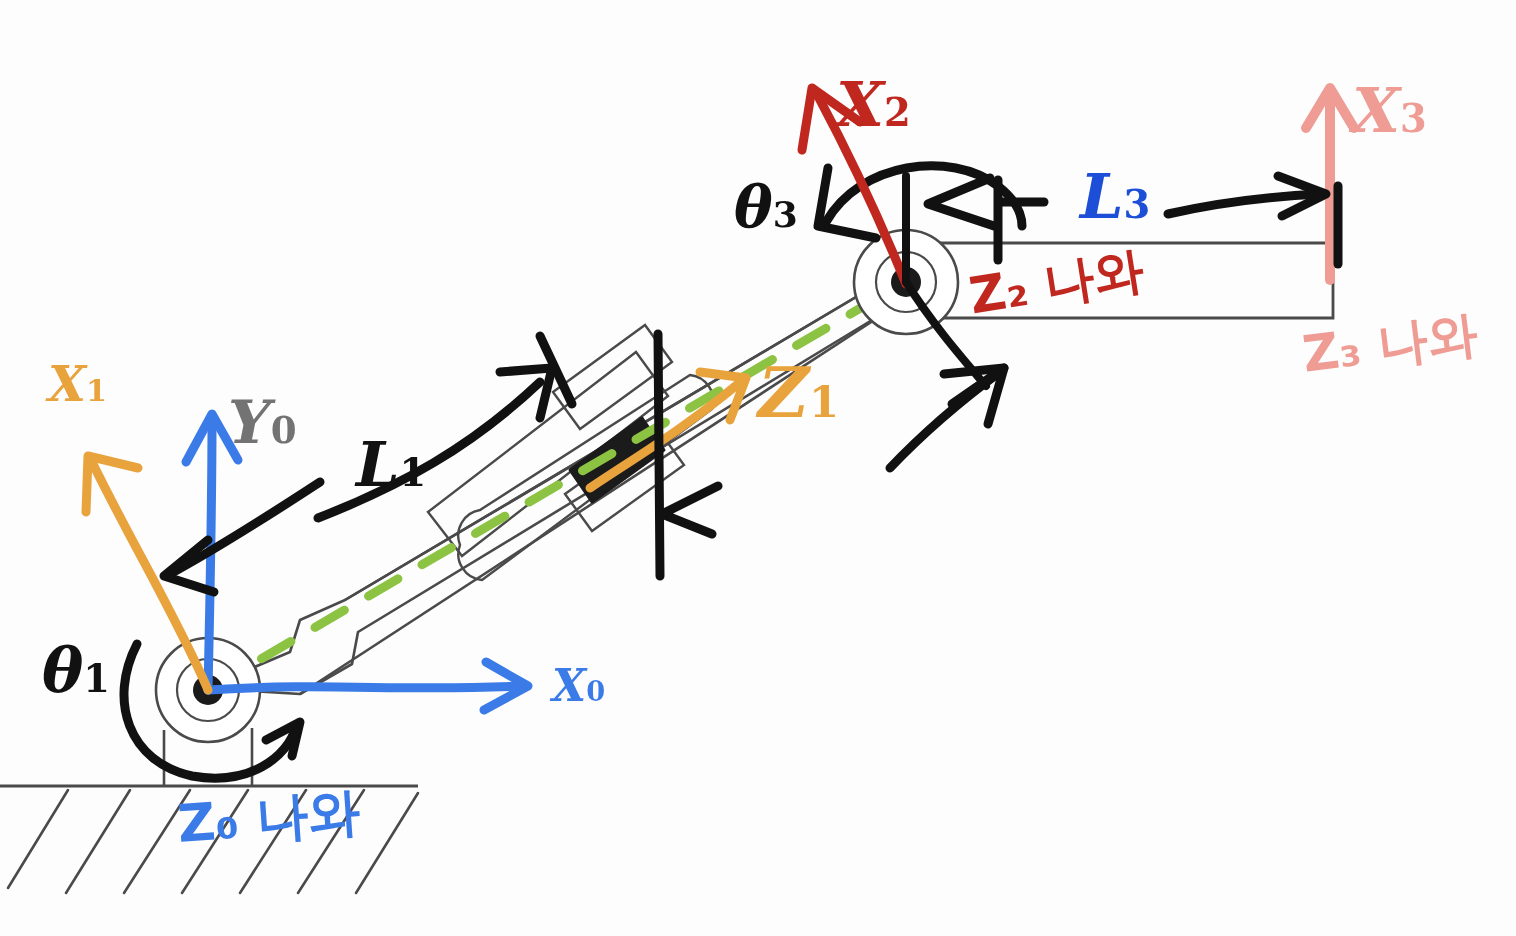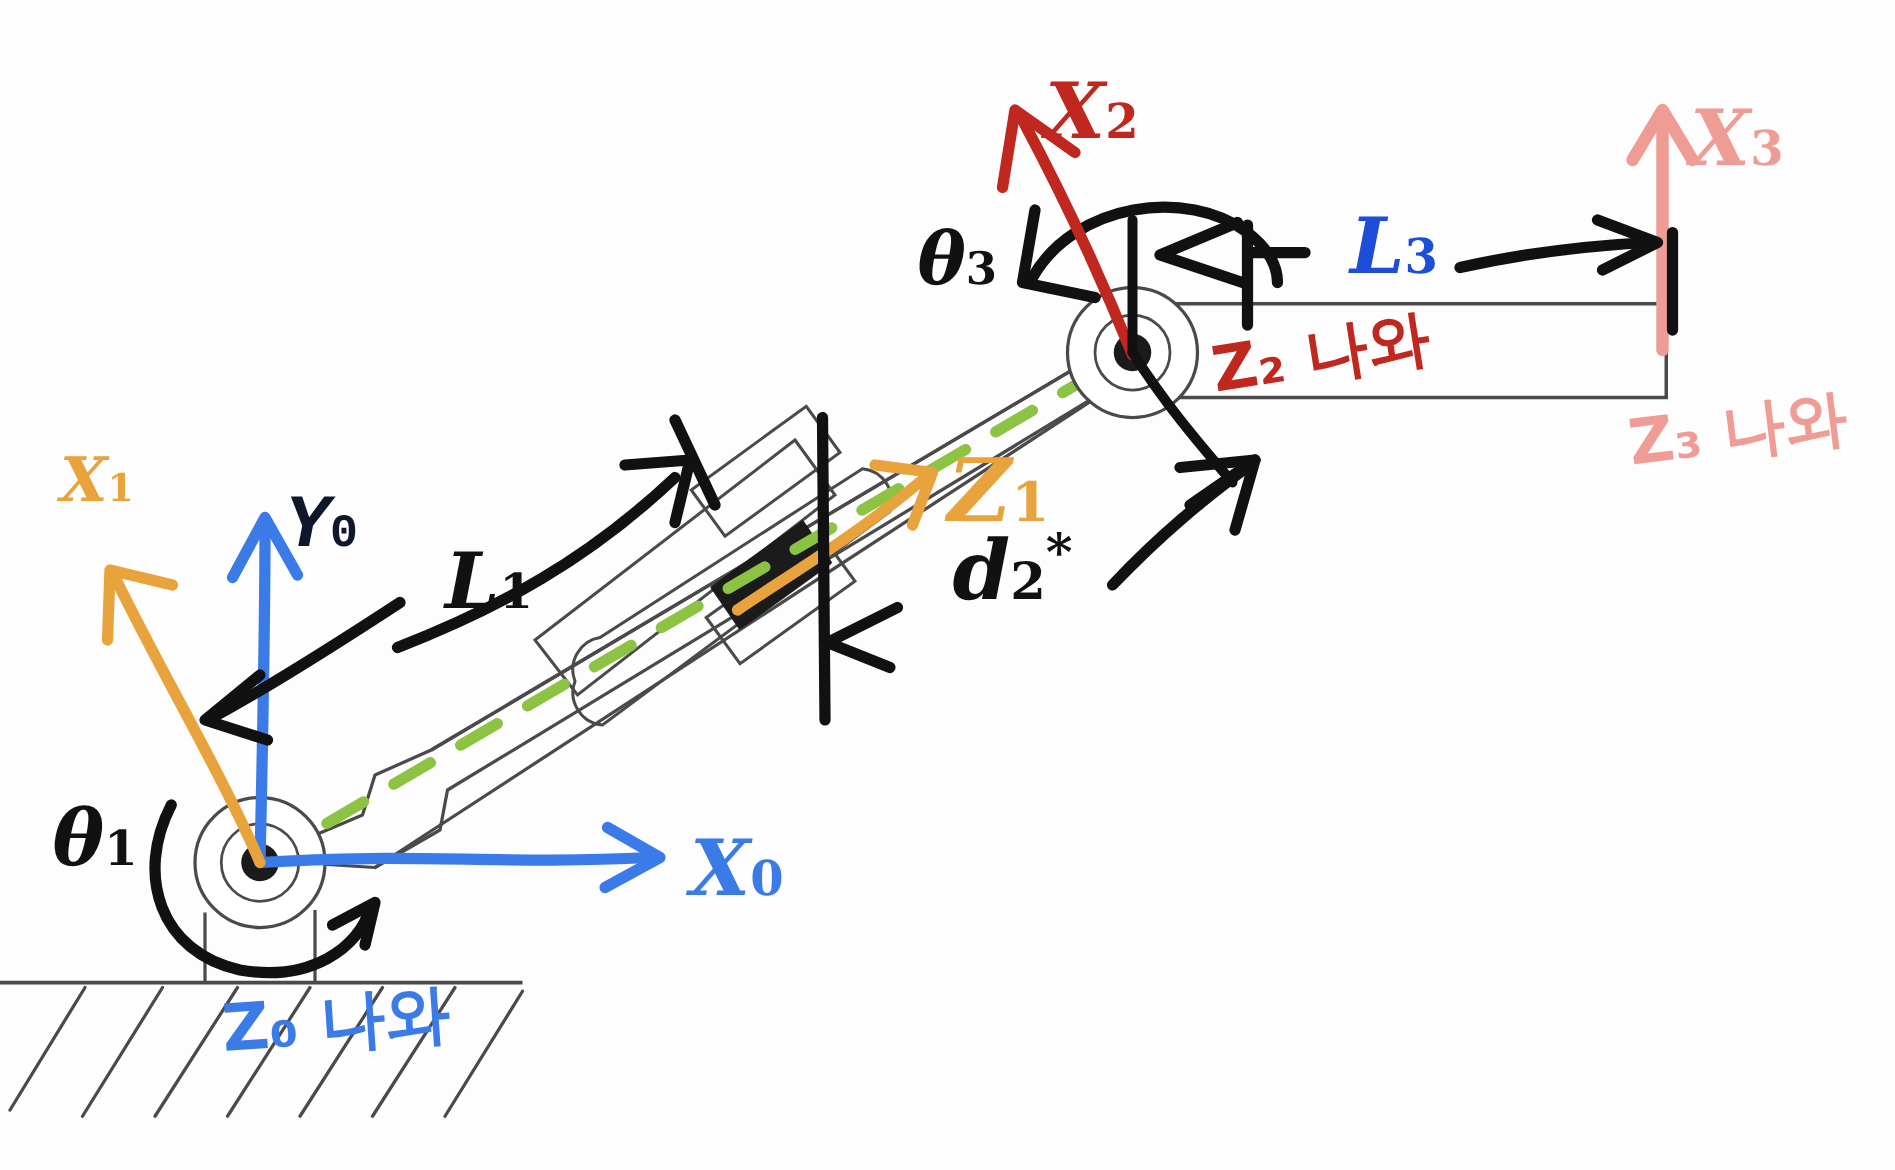--- a/index.html
+++ b/index.html
@@ -251,41 +251,38 @@
   </div>
 
   <div class="lbl hand" style="left:344px; top:434px; font-size:62px; color:#111111;margin-left:12px;">
     <span>L</span><span class="sub">1</span>
   </div>
 
   <div class="lbl hand" style="left:1080px; top:166px; font-size:62px; color:#1d4ed8;">
     <span>L</span><span class="sub">3</span>
   </div>
 
-  <div class="lbl hand" style="left:762px; top:422px; font-size:66px; color:#111111;">
-    <span>d</span><span class="sub">2</span><span class="sup" style="vertical-align:super;">*</span>
-  </div>
-
-  <div class="lbl hand" style="left:552px; top:664px; font-size:62px; color:#3b7be8;">
+
+  <div class="lbl hand" style="left:552px; top:664px; font-size:44px; color:#3b7be8;">
     <span>X</span><span class="sub">0</span>
   </div>
 
-  <div class="lbl hand" style="left:228px; top:392px; font-size:60px; color:#0f172a;font-family:Liberation Mono, monospace;">
+  <div class="lbl hand" style="left:228px; top:392px; font-size:60px; color:#737373;">
     <span>Y</span><span class="sub">0</span>
   </div>
 
   <div class="lbl hand" style="left:48px; top:360px; font-size:49px; color:#e8a33d;text-align:right;">
     <span>X</span><span class="sub">1</span>
   </div>
 
   <div class="lbl hand" style="left:758px; top:358px; font-size:70px; color:#e8a33d;">
     <span>Z</span><span class="sub">1</span>
   </div>
 
-  <div class="lbl hand" style="left:836px; top:58px; font-size:62px; color:#c0281f;">
+  <div class="lbl hand" style="left:836px; top:74px; font-size:62px; color:#c0281f;">
     <span>X</span><span class="sub">2</span>
   </div>
 
   <div class="lbl hand" style="left:1352px; top:80px; font-size:62px; color:#ee9c94;">
     <span>X</span><span class="sub">3</span>
   </div>
 
   <div class="lbl hand-kr" style="left:176px; top:798px; font-size:52px; color:#3b7be8; transform:rotate(-4deg); transform-origin:left top;">Z₀ 나와</div>
 
   <div class="lbl hand-kr" style="left:966px; top:272px; font-size:50px; color:#c0281f; transform:rotate(-9deg); transform-origin:left top;">Z₂ 나와</div>

